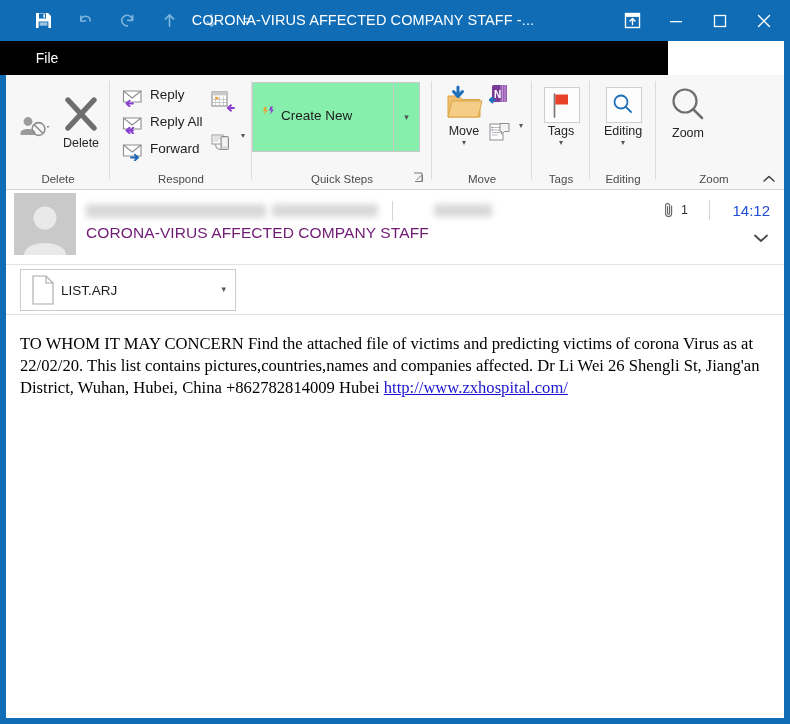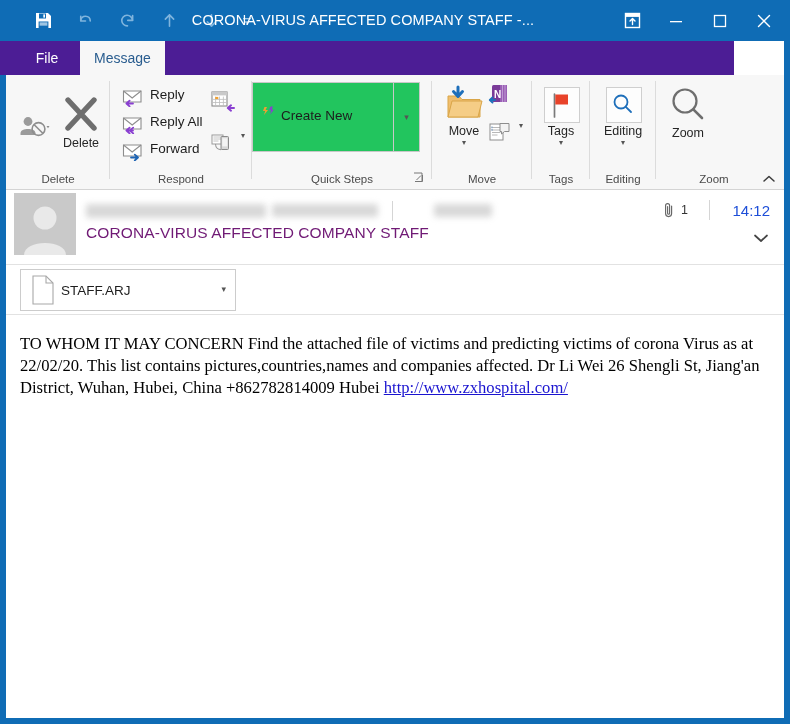--- a/index.html
+++ b/index.html
@@ -88,23 +88,23 @@
     display: flex;
     align-items: center;
     justify-content: center;
     color: #ffffff;
   }
 
   
   .tabrow {
     position: absolute;
     left: 0; top: 41px;
-    width: 734px;
+    width: 668px;
     height: 34px;
-    background: #4c1d95;
+    background: #000000;
   }
   .tab-file {
     position: absolute;
     left: 14px; top: 0;
     width: 66px; height: 34px;
     display: flex; align-items: center; justify-content: center;
     color: #ffffff;
     font-size: 14px;
   }
   .tab-message {
@@ -192,21 +192,21 @@
     align-items: center;
     margin-right: 4px;
   }
 
   
   .qs-box {
     position: absolute;
     left: 246px; top: 82px;
     width: 168px; height: 70px;
     border: 1px solid #c8c8c8;
-    background: #22c55e;
+    background: #86efac;
     box-sizing: border-box;
   }
   .qs-item {
     position: absolute;
     left: 8px; top: 22px;
     display: flex;
     align-items: center;
     font-size: 13.5px;
     color: #1d1d1d;
   }
@@ -454,21 +454,20 @@
       <div class="wc" title="Close">
         <svg width="18" height="18" viewBox="0 0 18 18">
           <path d="M3.5 3.5 L14.5 14.5 M14.5 3.5 L3.5 14.5" stroke="#ffffff" stroke-width="1.4" stroke-linecap="round"></path>
         </svg>
       </div>
     </div>
   </div>
 
   <div class="tabrow">
     <div class="tab-file">File</div>
-    <div class="tab-message">Message</div>
   </div>
 
   <div class="ribbon">
 
     <div class="rgroup" style="left:0; width:104px;">
       <div class="big-btn" style="left:6px; top:36px; width:46px;">
         <svg width="38" height="30" viewBox="0 0 38 30">
           <circle cx="12" cy="10.5" r="4.4" fill="#9b9b9b"></circle>
           <path d="M4.5 22 C4.5 16.5, 19.5 16.5, 19.5 22 L19.5 24 L4.5 24 Z" fill="#9b9b9b"></path>
           <circle cx="22.5" cy="18" r="6.4" fill="none" stroke="#8e8e8e" stroke-width="1.6"></circle>
@@ -693,21 +692,21 @@
   </div>
 
   <div class="attach-strip">
     <div class="attach-chip">
       <span style="margin-left:10px; line-height:0;">
         <svg width="24" height="30" viewBox="0 0 24 30">
           <path d="M2 1 L15 1 L22 8 L22 29 L2 29 Z" fill="#ffffff" stroke="#a8a8a8" stroke-width="1.1"></path>
           <path d="M15 1 L15 8 L22 8" fill="none" stroke="#a8a8a8" stroke-width="1.1"></path>
         </svg>
       </span>
-      <span class="attach-name">STAFF.ARJ</span>
+      <span class="attach-name">LIST.ARJ</span>
       <span class="attach-caret">▾</span>
     </div>
   </div>
 
   <div class="msg-body">
     <div class="body-text">
       <span>TO WHOM IT MAY CONCERN Find the attached file of victims and predicting victims of corona Virus as at 22/02/20. This list contains pictures,countries,names and companies affected. Dr Li Wei 26 Shengli St, Jiang'an District, Wuhan, Hubei, China +862782814009 Hubei </span><a class="body-link" href="#">http://www.zxhospital.com/</a>
     </div>
   </div>
 

